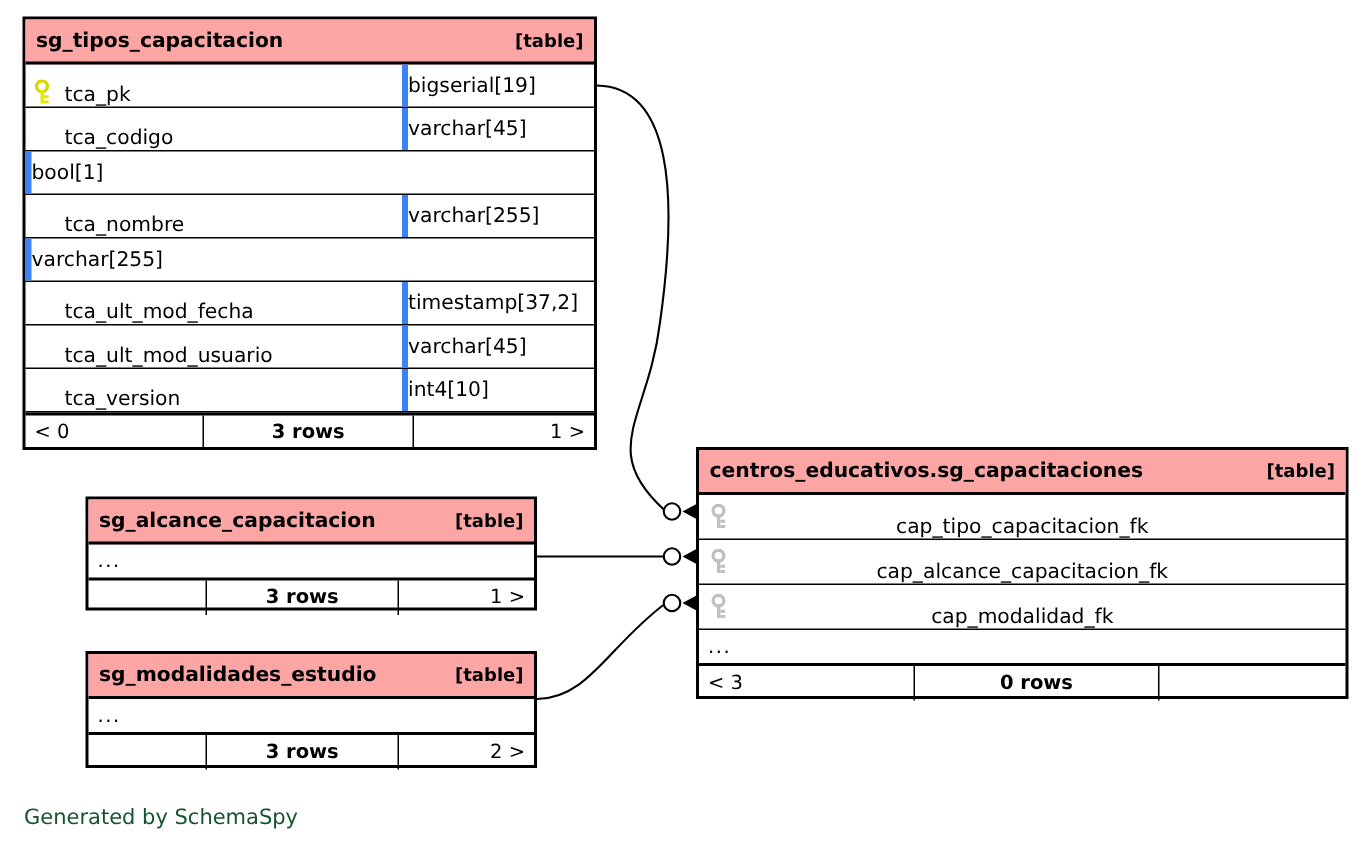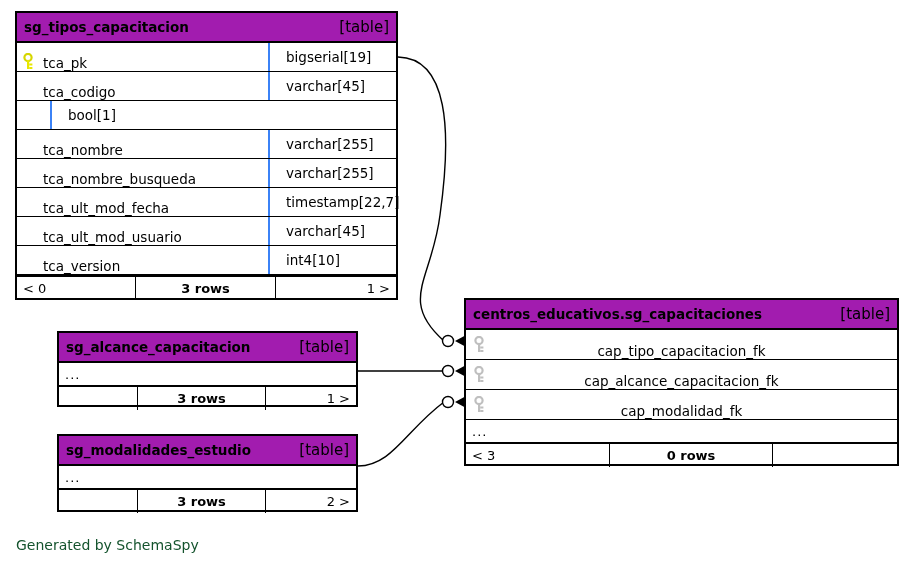--- a/index.html
+++ b/index.html
@@ -28,34 +28,34 @@
     box-sizing: border-box;
     font-size: 13.5px;
     color: #000000;
     z-index: 3;
   }
 
   .entity .hdr {
     display: flex;
     align-items: center;
     justify-content: space-between;
-    background: #a21caf;
+    background: #fca5a5;
     border-bottom: 2px solid #000000;
     box-sizing: border-box;
     padding: 0 7px;
     height: 30px;
   }
   .entity .hdr .name {
     font-weight: bold;
     font-size: 13.5px;
     white-space: nowrap;
   }
   .entity .hdr .tag {
-    font-size: 15px;
-    font-weight: normal;
+    font-size: 12px;
+    font-weight: bold;
     white-space: nowrap;
   }
 
   .row {
     display: flex;
     align-items: stretch;
     border-bottom: 1px solid #000000;
     box-sizing: border-box;
     height: 29px;
   }
@@ -67,24 +67,23 @@
     box-sizing: border-box;
     padding-left: 6px;
     flex: 1 1 auto;
     white-space: nowrap;
     overflow: hidden;
   }
   .cell-type {
     display: flex;
     align-items: center;
     box-sizing: border-box;
-    border-left: 2px solid #3b82f6;
-    padding-left: 16px;
-    white-space: nowrap;
-    margin-left: 33px;
+    border-left: 4px solid #3b82f6;
+    padding-left: 0;
+    white-space: nowrap;
   }
 
   
   .keyicon {
     width: 14px;
     height: 18px;
     flex: 0 0 14px;
     margin-right: 6px;
     display: inline-block;
     position: relative;
@@ -258,37 +257,31 @@
       <div class="cell-name">
         <span class="keyicon spacer">
             <svg width="14" height="18"></svg>
           </span>
         <span>tca_nombre</span>
       </div>
       <div class="cell-type">varchar[255]</div>
     </div>
 
     <div class="row">
-      <div class="cell-name">
-        <span class="keyicon spacer">
-            <svg width="14" height="18"></svg>
-          </span>
-        <span>tca_nombre_busqueda</span>
-      </div>
       <div class="cell-type">varchar[255]</div>
     </div>
 
     <div class="row">
       <div class="cell-name">
         <span class="keyicon spacer">
             <svg width="14" height="18"></svg>
           </span>
         <span>tca_ult_mod_fecha</span>
       </div>
-      <div class="cell-type">timestamp[22,7]</div>
+      <div class="cell-type">timestamp[37,2]</div>
     </div>
 
     <div class="row">
       <div class="cell-name">
         <span class="keyicon spacer">
             <svg width="14" height="18"></svg>
           </span>
         <span>tca_ult_mod_usuario</span>
       </div>
       <div class="cell-type">varchar[45]</div>

